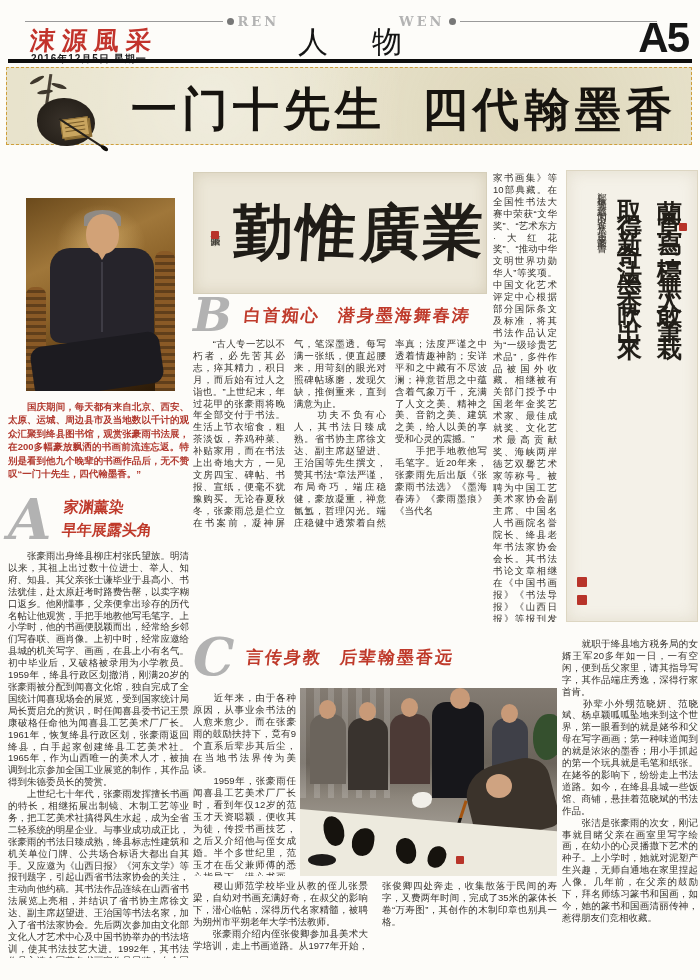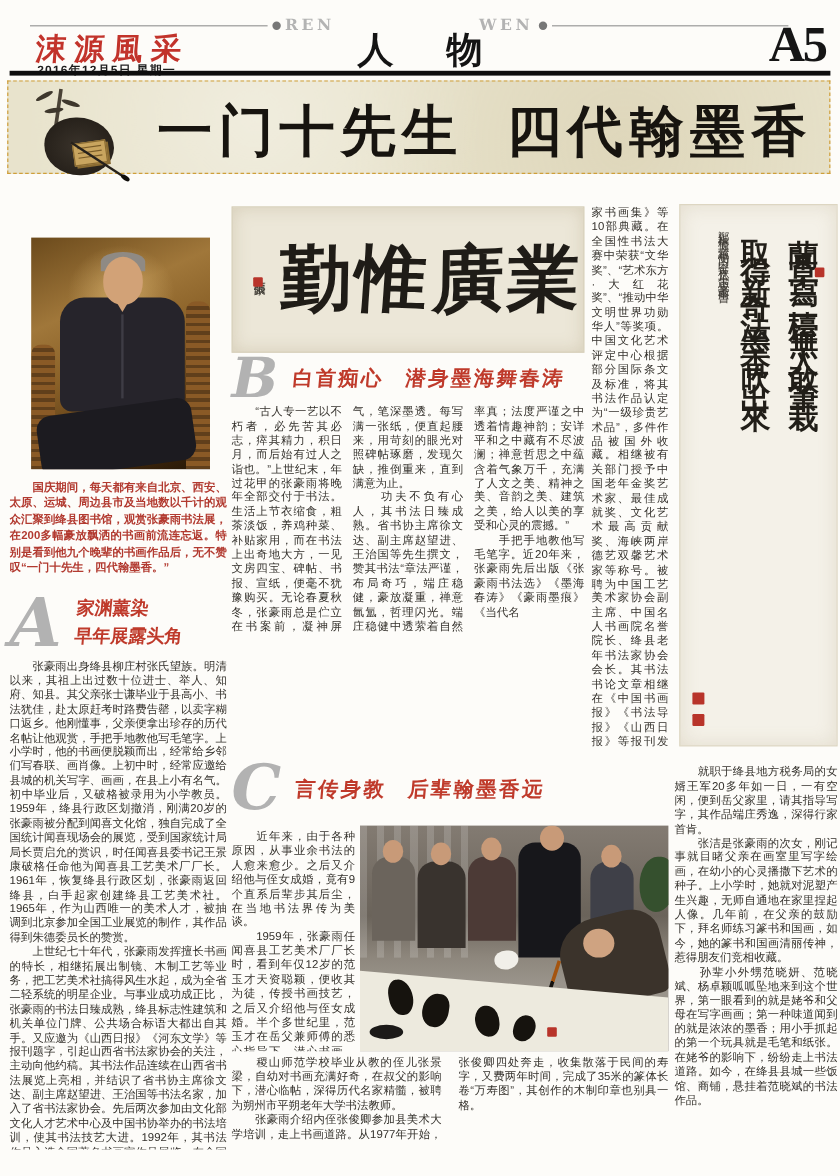--- a/index.html
+++ b/index.html
@@ -8,25 +8,25 @@
   
   .mh-rule{position:absolute;top:14px;left:25px;width:632px;display:flex;align-items:center;}
   .mh-rule .line{flex:1;border-top:1px solid #9a9a9a;height:0;}
   .mh-rule .dot{width:7px;height:7px;border-radius:50%;background:#777;margin:0 4px;}
   .mh-rule .py{font-family:"DejaVu Serif",serif;font-size:13px;letter-spacing:3px;color:#b3b3b3;font-weight:bold;text-align:center;}
   .mh-rule .gap{width:120px;}
   .brand{position:absolute;top:24px;left:30px;font-family:"DejaVu Serif",serif;font-size:25px;
          font-weight:bold;color:#c2332b;letter-spacing:7px;transform:skewX(-4deg);}
   .mh-date{position:absolute;top:52px;left:31px;font-size:10px;font-weight:bold;color:#1d1d1d;letter-spacing:1px;}
   .renwu{position:absolute;top:22px;left:0;right:0;text-align:center;font-family:"DejaVu Serif",serif;
-         font-size:30px;font-weight:bold;color:#141414;letter-spacing:44px;text-indent:44px;}
+         font-size:30px;font-weight:normal;color:#141414;letter-spacing:44px;text-indent:44px;}
   .mh-right{position:absolute;top:25px;right:96px;font-size:10.5px;font-weight:bold;color:#191919;
             line-height:16px;text-align:left;}
   .page-no{position:absolute;top:14px;right:12px;font-size:42px;font-weight:900;color:#161616;
-           letter-spacing:-2px;font-family:Liberation Serif, serif;text-align:center;}
+           letter-spacing:-2px;font-family:Liberation Sans, sans-serif;text-align:center;}
   .black-bar{position:absolute;top:59px;left:8px;width:684px;height:4px;background:#0e0e0e;}
   
   .banner{position:absolute;top:67px;left:6px;width:686px;height:78px;background:#e8e3cc;
           border:1px dashed #cf9f3a;box-sizing:border-box;
           background-image:radial-gradient(circle at 30% 40%,rgba(255,255,255,.35),transparent 40%),
                            radial-gradient(circle at 75% 70%,rgba(180,160,110,.18),transparent 45%);}
   .ink-art{position:absolute;left:4px;top:6px;width:112px;height:84px;}
   .ink-blob{position:absolute;left:26px;top:24px;width:58px;height:48px;background:radial-gradient(#3a332b,#1f1a14);
             border-radius:46% 54% 48% 52%;filter:blur(.6px);}
   .bamboo{position:absolute;left:36px;top:0;width:3px;height:34px;background:#4a4236;transform:rotate(8deg);}
@@ -220,21 +220,21 @@
     <span class="seal seal-md seal-bl2"></span>
   </div>
 
   <div class="sec-head sh-c">
     <div class="sec-letter">C</div>
     <div class="sec-title">
       <span>言传身教</span><span class="title-gap"></span><span>后辈翰墨香远</span>
     </div>
   </div>
   <div class="c-left bodytext">
-      <p class="para">　　近年来，由于各种原因，从事业余书法的人愈来愈少。之后又介绍他与侄女成婚，竟有9个直系后辈步其后尘，在当地书法界传为美谈。</p>
+      <p class="para">　　近年来，由于各种原因，从事业余书法的人愈来愈少。而在张豪雨的鼓励扶持下，竟有9个直系后辈步其后尘，在当地书法界传为美谈。</p>
       <p class="para">　　1959年，张豪雨任闻喜县工艺美术厂厂长时，看到年仅12岁的范玉才天资聪颖，便收其为徒，传授书画技艺，之后又介绍他与侄女成婚。半个多世纪里，范玉才在岳父兼师傅的悉心指导下，潜心书画，退休后被委以绛县老年书画家协会秘书长，其书画入选“关圣杯”全国书画展览，作品屡次在《中国书画报》上亮相。</p>
     </div>
 
   <div class="photo2">
     <div class="curtain"></div>
     <div class="plant"></div>
     <div class="fig" style="left:10px;top:26px;width:36px;height:70px;background:#6b645c;"></div>
     <div class="head" style="left:19px;top:12px;"></div>
     <div class="fig" style="left:48px;top:30px;width:40px;height:72px;background:#39332e;"></div>
     <div class="head" style="left:59px;top:14px;"></div>
@@ -257,17 +257,17 @@
     </div>
     <div class="inkstone"></div>
   </div>
 
   <div class="c-below bodytext">
       <p class="para">　　稷山师范学校毕业从教的侄儿张景梁，自幼对书画充满好奇，在叔父的影响下，潜心临帖，深得历代名家精髓，被聘为朔州市平朔老年大学书法教师。</p>
       <p class="para">　　张豪雨介绍内侄张俊卿参加县美术大学培训，走上书画道路。从1977年开始，张俊卿四处奔走，收集散落于民间的寿字，又费两年时间，完成了35米的篆体长卷“万寿图”，其创作的木制印章也别具一格。</p>
     </div>
   <div class="c-right bodytext">
       <p class="para">　　就职于绛县地方税务局的女婿王军20多年如一日，一有空闲，便到岳父家里，请其指导写字，其作品端庄秀逸，深得行家首肯。</p>
+      <p class="para">　　孙辈小外甥范晓妍、范晓斌、杨卓颖呱呱坠地来到这个世界，第一眼看到的就是姥爷和父母在写字画画；第一种味道闻到的就是浓浓的墨香；用小手抓起的第一个玩具就是毛笔和纸张。在姥爷的影响下，纷纷走上书法道路。如今，在绛县县城一些饭馆、商铺，悬挂着范晓斌的书法作品。</p>
       <p class="para">　　张洁是张豪雨的次女，刚记事就目睹父亲在画室里写字绘画，在幼小的心灵播撒下艺术的种子。上小学时，她就对泥塑产生兴趣，无师自通地在家里捏起人像。几年前，在父亲的鼓励下，拜名师练习篆书和国画，如今，她的篆书和国画清丽传神，惹得朋友们竞相收藏。</p>
-      <p class="para">　　孙辈小外甥范晓妍、范晓斌、杨卓颖呱呱坠地来到这个世界，第一眼看到的就是姥爷和父母在写字画画；第一种味道闻到的就是浓浓的墨香；用小手抓起的第一个玩具就是毛笔和纸张。在姥爷的影响下，纷纷走上书法道路。如今，在绛县县城一些饭馆、商铺，悬挂着范晓斌的书法作品。</p>
     </div>
 
 </div>
 
 </body></html>

